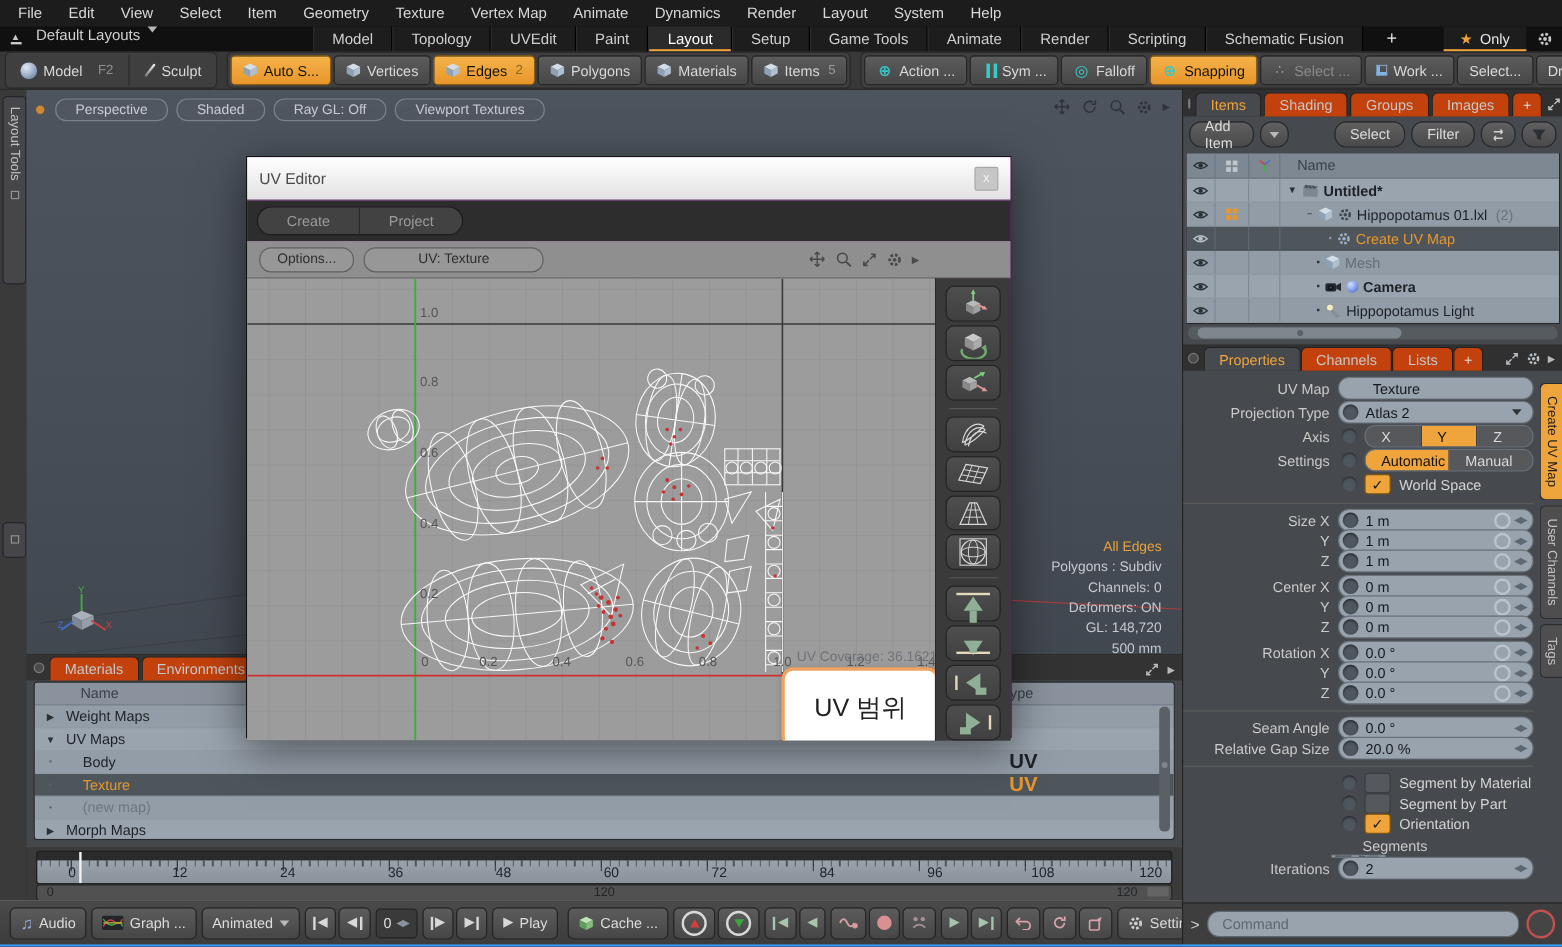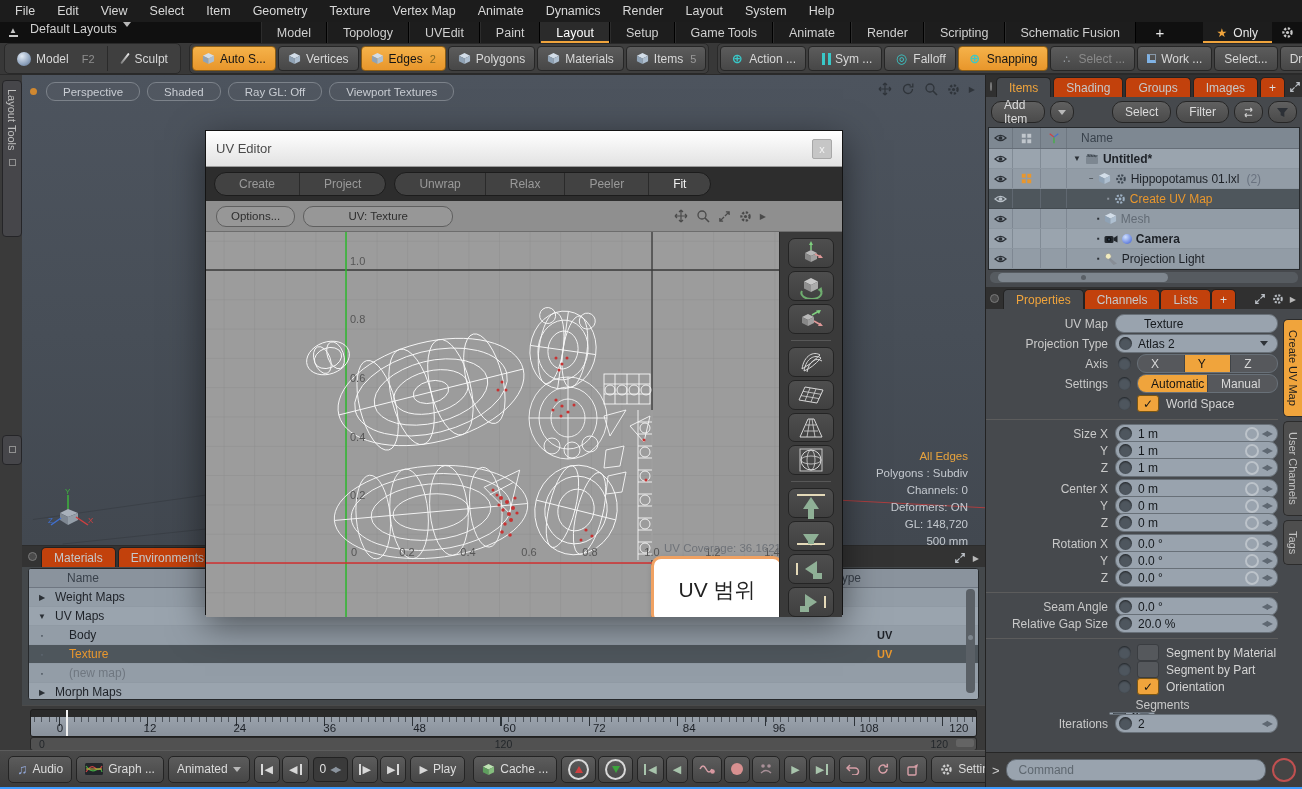--- a/index.html
+++ b/index.html
@@ -188,21 +188,21 @@
   .vrow:nth-child(odd){background:#939da7;}
   .vrow.selected{background:#4e565c;}
   .vrow .exp{width:26px;text-align:center;font-size:8px;color:#2a2f35;}
   .vrow.child .exp{font-size:7px;color:#5a636d;}
   .vrow.child .exp::before{content:"▪";}
   .vrow.group .exp::before{content:"▶";}
   .vrow.group.open .exp::before{content:"▼";}
   .vrow.child .nm{padding-left:14px;}
   .vrow.selected .nm{color:#e8972e;}
   .vrow.dim .nm{color:#6f7780;}
-  .vrow .tp{position:absolute;left:848px;font-weight:bold;font-size:11px;}
+  .vrow .tp{position:absolute;left:812px;font-weight:bold;font-size:17px;}
   .vrow.selected .tp{color:#e8972e;}
   .vscroll{position:absolute;right:3px;top:20px;width:9px;height:104px;background:#5a6066;border-radius:4px;}
   .vscroll .knobdot{width:5px;height:5px;border-radius:50%;background:#7e868e;margin:46px auto 0;}
 
   
   .tlpanel{left:22px;top:705px;width:963px;height:45px;background:#3a3a3a;box-sizing:border-box;border-top:1px solid #4a4a4a;}
   .ruler{position:absolute;left:8px;right:8px;top:3px;height:26px;border:1px solid #1f1f1f;border-radius:3px;overflow:hidden;background:#2a2a2a;}
   .rulerlight{position:absolute;left:0;right:0;top:7px;bottom:0;background:linear-gradient(#9aa2ac,#89919b);}
   .rulerticks{position:absolute;left:0;right:0;top:7px;height:9px;
      background-image:repeating-linear-gradient(90deg,#3c424a 0 1px,transparent 1px 7.36px);
@@ -954,21 +954,21 @@
             <use href="#i-eye"></use>
           </svg>
         </div>
       <div></div>
         <div></div>
       <div class="tname" style="padding-left:30px;">
         <span class="texp">▪</span>
         <svg width="14" height="14">
             <use href="#i-light"></use>
           </svg>
-        <span>Projection Light</span>
+        <span>Hippopotamus Light</span>
       </div>
     </div>
   </div>
   <div class="hscroll">
       <div class="handle">
         <span class="knobdot"></span>
       </div>
     </div>
 
   <div class="ptabrow" style="margin-top:4px;">
@@ -1183,26 +1183,20 @@
 
 <div class="abs uvwin">
   <div class="uvtitle">
     <span>UV Editor</span>
     <span class="uvclose"></span>
   </div>
   <div class="uvtabs">
     <div class="uvtabgrp">
       <div class="uvtab">Create</div>
       <div class="uvtab">Project</div>
-    </div>
-    <div class="uvtabgrp">
-      <div class="uvtab">Unwrap</div>
-      <div class="uvtab">Relax</div>
-      <div class="uvtab">Peeler</div>
-      <div class="uvtab active">Fit</div>
     </div>
   </div>
   <div class="uvtoolbar">
     <div class="uvpill">Options...</div>
     <div class="uvpill" style="min-width:120px;">UV: Texture</div>
     <div class="sp"></div>
     <div class="uvtb-icons">
       <svg width="14" height="14">
           <use href="#i-move"></use>
         </svg>

